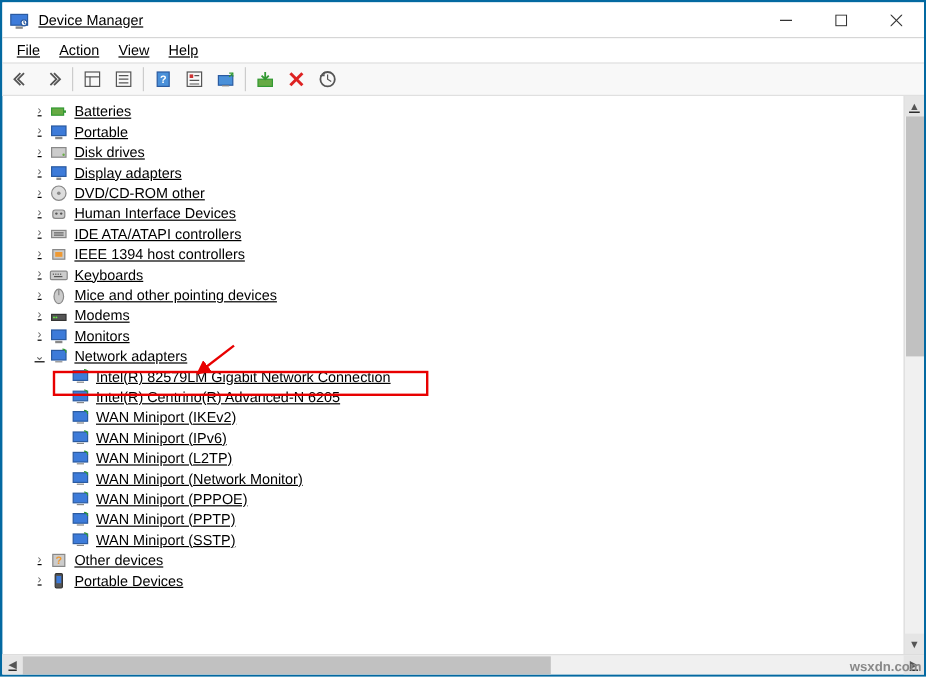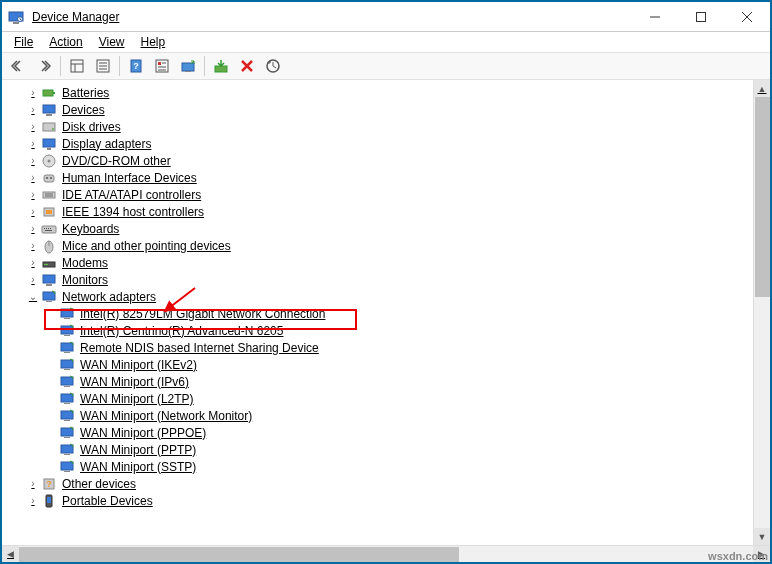--- a/index.html
+++ b/index.html
@@ -162,21 +162,21 @@
         </div>
         <div class="tree-row">
           <span class="indent" style="width:24px"></span>
           <span class="expander">›</span>
           <span class="node-icon">
             <svg width="16" height="16">
               <rect x="2" y="3" width="12" height="8" fill="#3d7bd9" stroke="#2a5aa0"></rect>
               <rect x="5" y="12" width="6" height="2" fill="#888"></rect>
             </svg>
           </span>
-          <span class="node-label">Devices</span>
+          <span class="node-label">Portable</span>
         </div>
         <div class="tree-row">
           <span class="indent" style="width:24px"></span>
           <span class="expander">›</span>
           <span class="node-icon">
             <svg width="16" height="16">
               <rect x="2" y="4" width="12" height="8" fill="#ccc" stroke="#888"></rect>
               <circle cx="12" cy="10" r="1" fill="#6a4"></circle>
             </svg>
           </span>
@@ -316,32 +316,20 @@
           <span class="indent" style="width:42px"></span>
           <span class="expander"></span>
           <span class="node-icon">
             <svg width="16" height="16">
               <rect x="2" y="3" width="12" height="8" fill="#3d7bd9" stroke="#2a5aa0"></rect>
               <rect x="5" y="12" width="6" height="1" fill="#888"></rect>
               <path d="M11 2 Q14 2 14 5" fill="none" stroke="#393"></path>
             </svg>
           </span>
           <span class="node-label">Intel(R) Centrino(R) Advanced-N 6205</span>
-        </div>
-        <div class="tree-row">
-          <span class="indent" style="width:42px"></span>
-          <span class="expander"></span>
-          <span class="node-icon">
-            <svg width="16" height="16">
-              <rect x="2" y="3" width="12" height="8" fill="#3d7bd9" stroke="#2a5aa0"></rect>
-              <rect x="5" y="12" width="6" height="1" fill="#888"></rect>
-              <path d="M11 2 Q14 2 14 5" fill="none" stroke="#393"></path>
-            </svg>
-          </span>
-          <span class="node-label">Remote NDIS based Internet Sharing Device</span>
         </div>
         <div class="tree-row">
           <span class="indent" style="width:42px"></span>
           <span class="expander"></span>
           <span class="node-icon">
             <svg width="16" height="16">
               <rect x="2" y="3" width="12" height="8" fill="#3d7bd9" stroke="#2a5aa0"></rect>
               <rect x="5" y="12" width="6" height="1" fill="#888"></rect>
               <path d="M11 2 Q14 2 14 5" fill="none" stroke="#393"></path>
             </svg>

